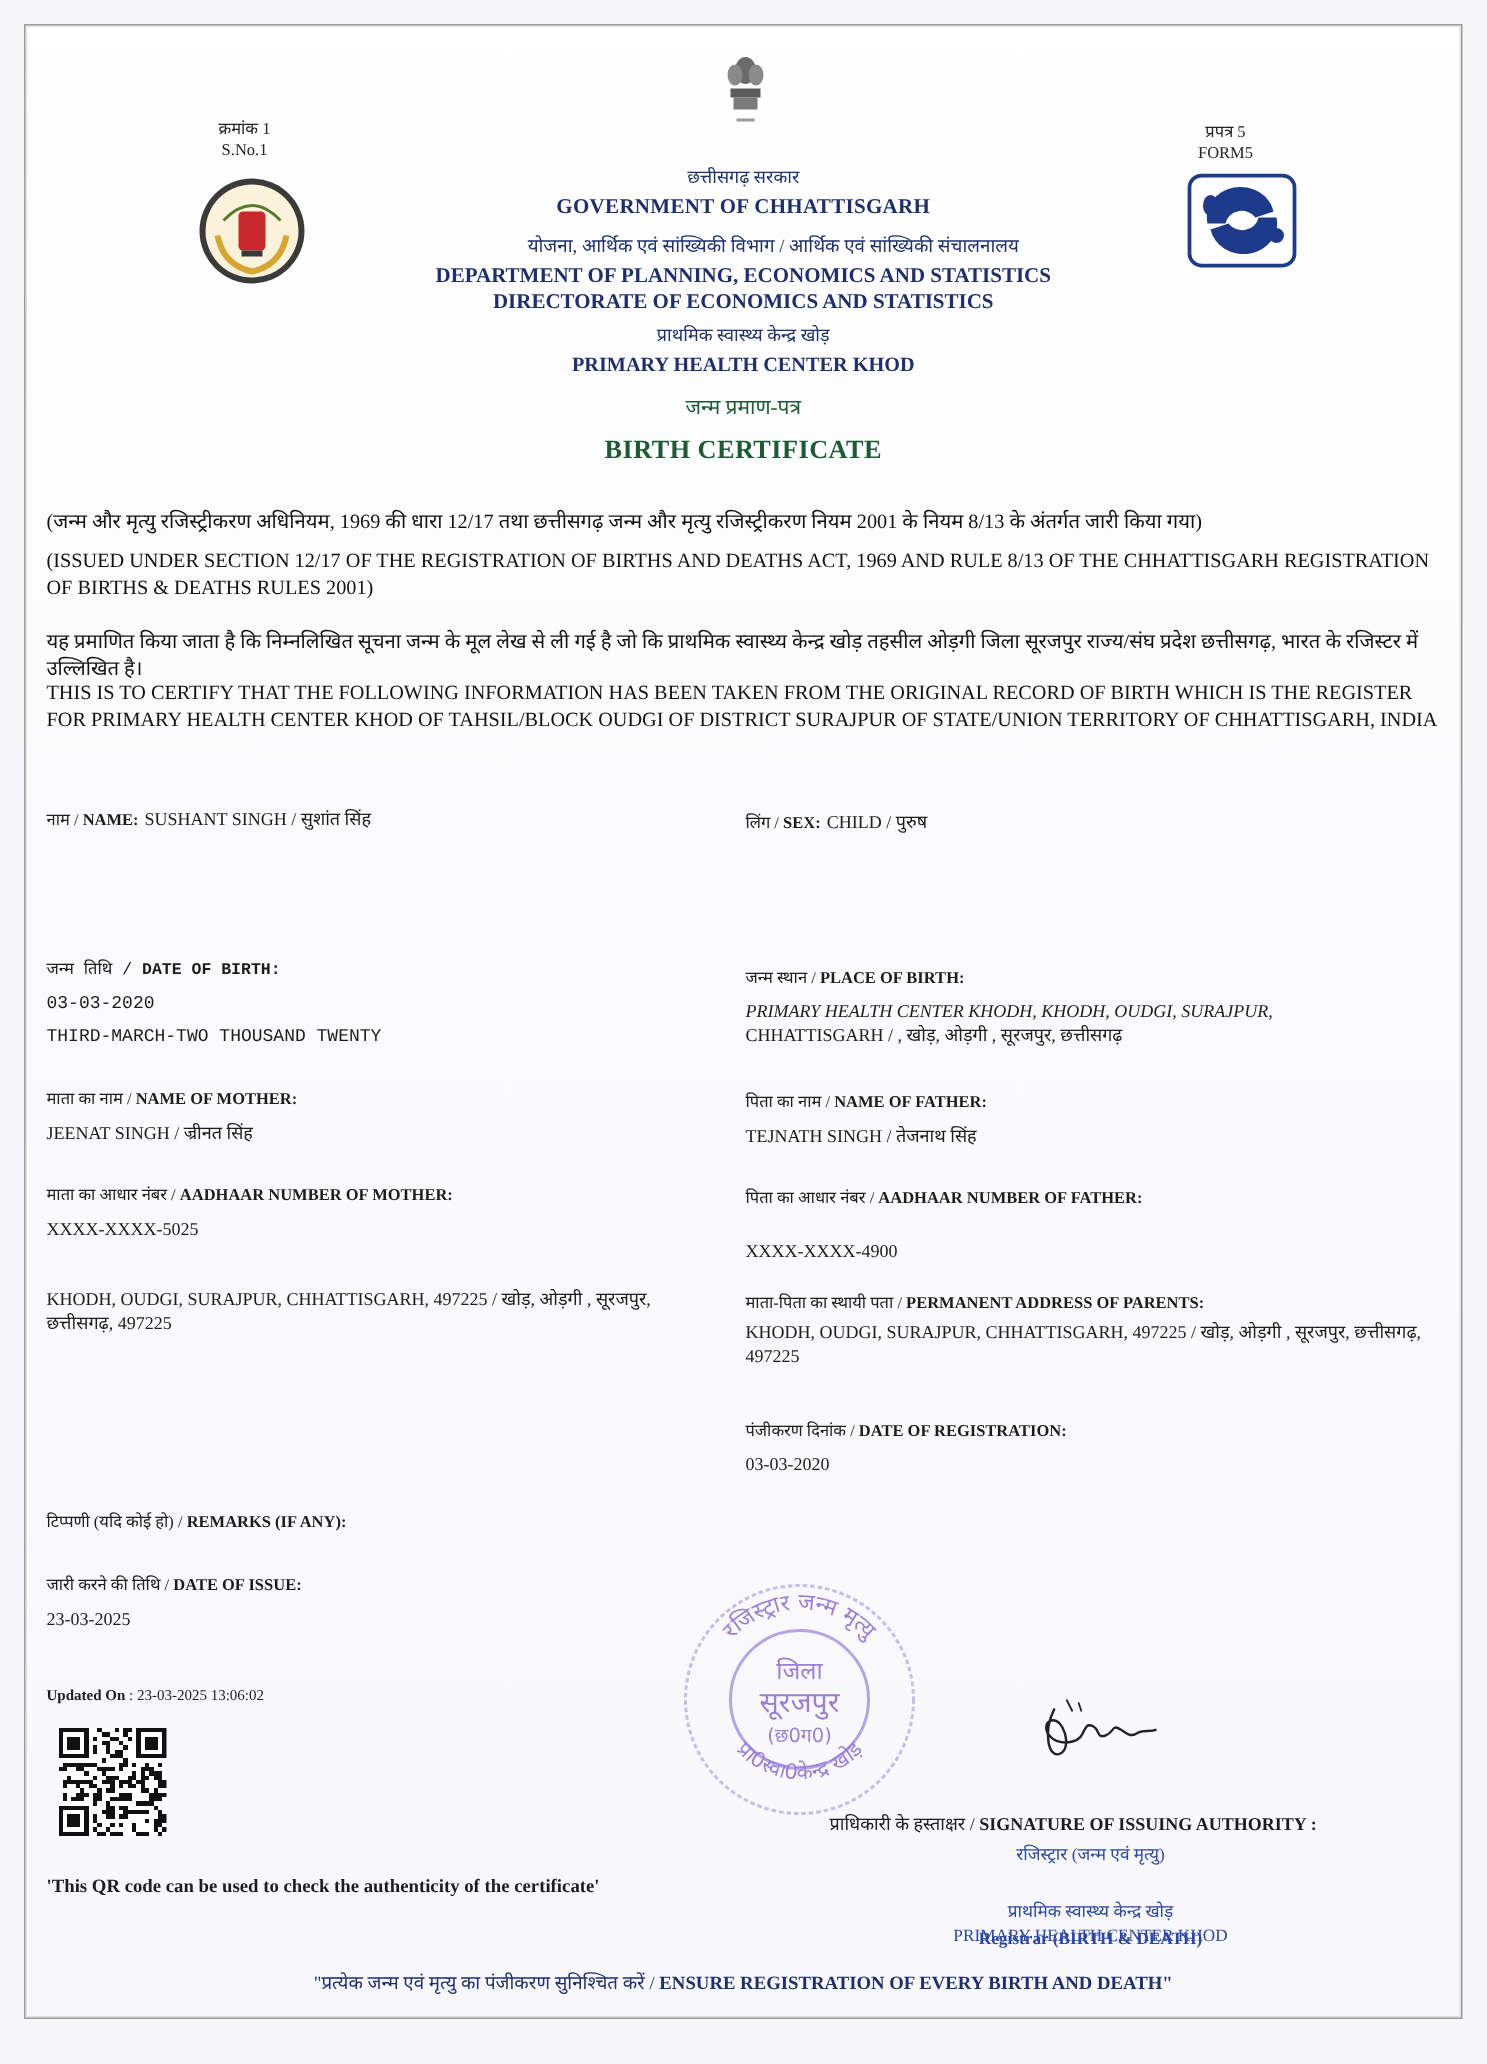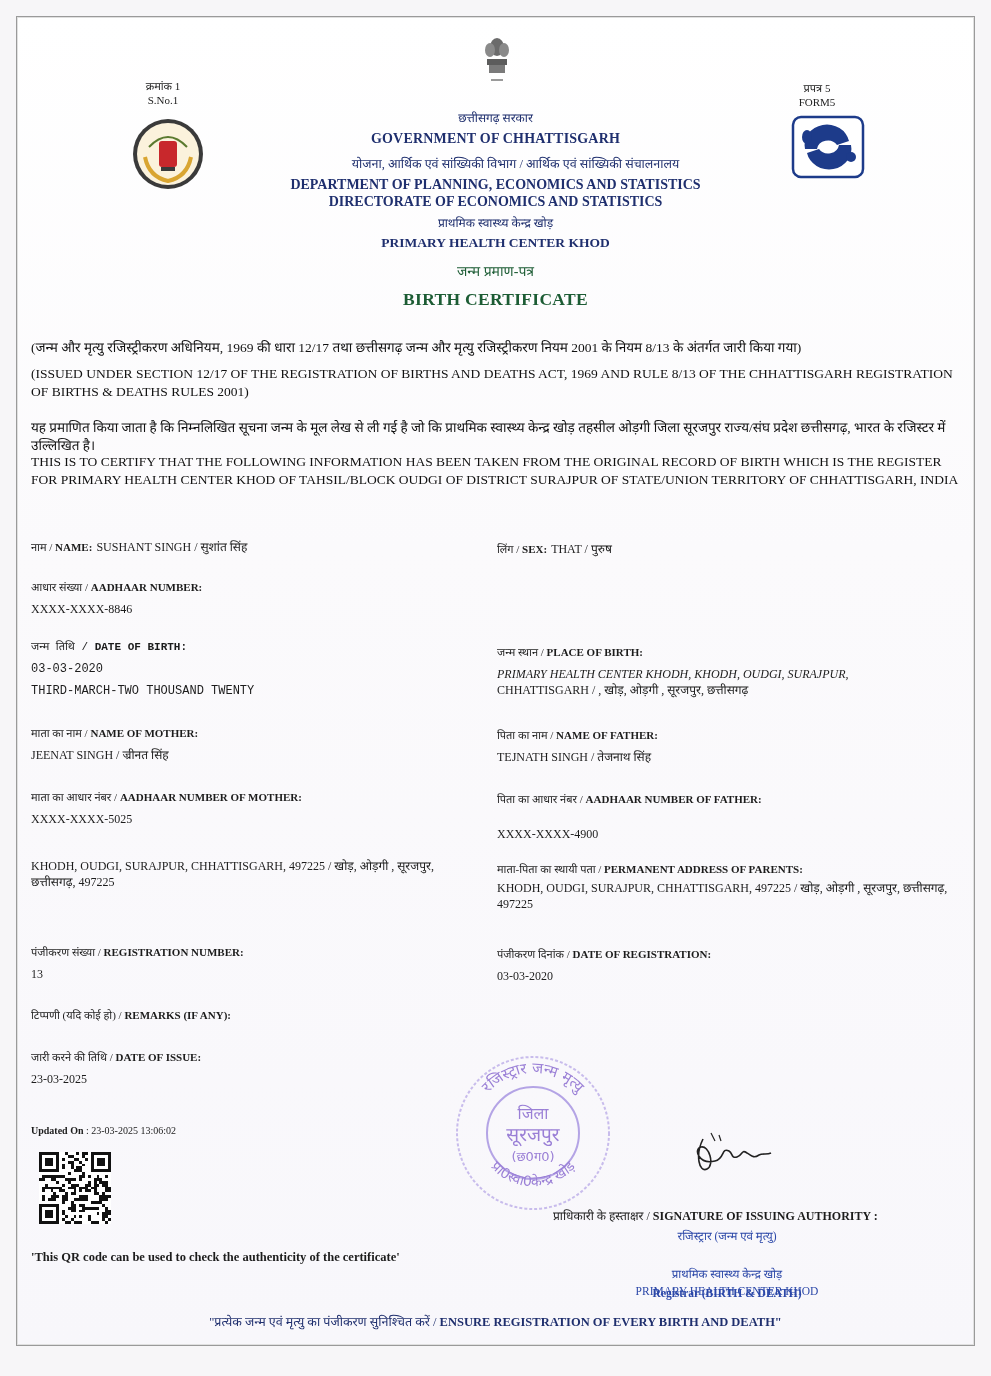--- a/index.html
+++ b/index.html
@@ -124,27 +124,23 @@
   <div class="abs para p2">(ISSUED UNDER SECTION 12/17 OF THE REGISTRATION OF BIRTHS AND DEATHS ACT, 1969 AND RULE 8/13 OF THE CHHATTISGARH REGISTRATION OF BIRTHS &amp; DEATHS RULES 2001)</div>
   <div class="abs para p3">यह प्रमाणित किया जाता है कि निम्नलिखित सूचना जन्म के मूल लेख से ली गई है जो कि प्राथमिक स्वास्थ्य केन्द्र खोड़ तहसील ओड़गी जिला सूरजपुर राज्य/संघ प्रदेश छत्तीसगढ़, भारत के रजिस्टर में उल्लिखित है।</div>
   <div class="abs para p4">THIS IS TO CERTIFY THAT THE FOLLOWING INFORMATION HAS BEEN TAKEN FROM THE ORIGINAL RECORD OF BIRTH WHICH IS THE REGISTER FOR PRIMARY HEALTH CENTER KHOD OF TAHSIL/BLOCK OUDGI OF DISTRICT SURAJPUR OF STATE/UNION TERRITORY OF CHHATTISGARH, INDIA</div>
 
   <div class="abs col-l" style="top:520px;">
     <span class="lbl"><span class="hi">नाम /</span> <span>NAME:</span></span>
     <span class="val">SUSHANT SINGH / सुशांत सिंह</span>
   </div>
   <div class="abs col-r" style="top:522px;">
     <span class="lbl"><span class="hi">लिंग /</span> <span>SEX:</span></span>
-    <span class="val">THAT / पुरुष</span>
-  </div>
-
-  <div class="abs col-l" style="top:563px;">
-    <div class="lbl"><span class="hi">आधार संख्या /</span> <span>AADHAAR NUMBER:</span></div>
-    <div class="val" style="margin-top:7px;">XXXX-XXXX-8846</div>
-  </div>
+    <span class="val">CHILD / पुरुष</span>
+  </div>
+
 
   <div class="abs col-l" style="top:623px;font-family:Liberation Mono, monospace;">
     <div class="lbl"><span class="hi">जन्म तिथि /</span> <span>DATE OF BIRTH:</span></div>
     <div class="val" style="margin-top:7px;">03-03-2020</div>
     <div class="val" style="margin-top:6px;">THIRD-MARCH-TWO THOUSAND TWENTY</div>
   </div>
   <div class="abs col-r" style="top:628px;">
     <div class="lbl"><span class="hi">जन्म स्थान /</span> <span>PLACE OF BIRTH:</span></div>
     <div class="val italic" style="margin-top:7px;">PRIMARY HEALTH CENTER KHODH, KHODH, OUDGI, SURAJPUR,</div>
     <div class="val">CHHATTISGARH / , खोड़, ओड़गी , सूरजपुर, छत्तीसगढ़</div>
@@ -169,24 +165,20 @@
   </div>
 
   <div class="abs col-l" style="top:837px; width:440px;">
     <div class="val" style="margin-top:4px;">KHODH, OUDGI, SURAJPUR, CHHATTISGARH, 497225 / खोड़, ओड़गी , सूरजपुर, छत्तीसगढ़, 497225</div>
   </div>
   <div class="abs col-r" style="top:845px;">
     <div class="lbl"><span class="hi">माता-पिता का स्थायी पता /</span> <span>PERMANENT ADDRESS OF PARENTS:</span></div>
     <div class="val" style="margin-top:4px;">KHODH, OUDGI, SURAJPUR, CHHATTISGARH, 497225 / खोड़, ओड़गी , सूरजपुर, छत्तीसगढ़, 497225</div>
   </div>
 
-  <div class="abs col-l" style="top:928px;">
-    <div class="lbl"><span class="hi">पंजीकरण संख्या /</span> <span>REGISTRATION NUMBER:</span></div>
-    <div class="val" style="margin-top:7px;">13</div>
-  </div>
   <div class="abs col-r" style="top:930px;">
     <div class="lbl"><span class="hi">पंजीकरण दिनांक /</span> <span>DATE OF REGISTRATION:</span></div>
     <div class="val" style="margin-top:7px;">03-03-2020</div>
   </div>
 
   <div class="abs col-l" style="top:991px;">
     <div class="lbl"><span class="hi">टिप्पणी (यदि कोई हो) /</span> <span>REMARKS (IF ANY):</span></div>
   </div>
 
   <div class="abs col-l" style="top:1033px;">

